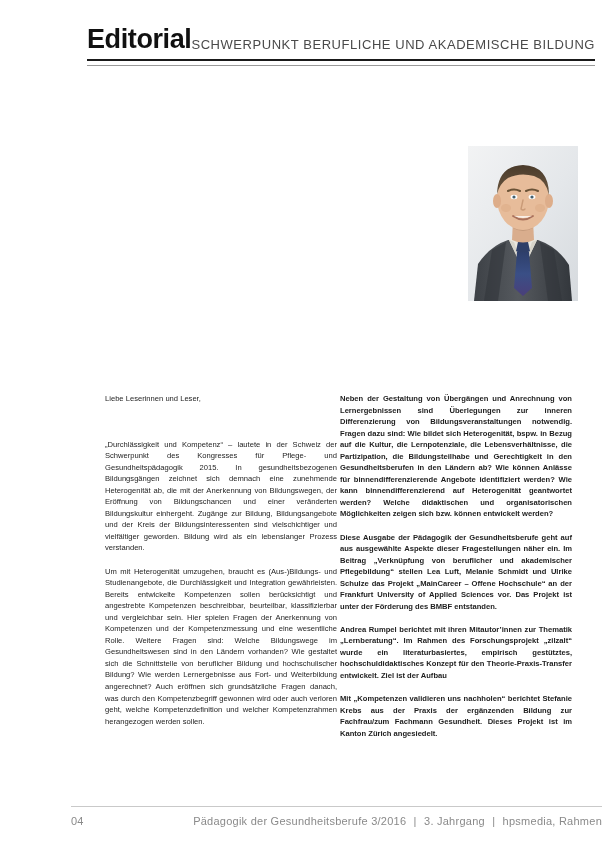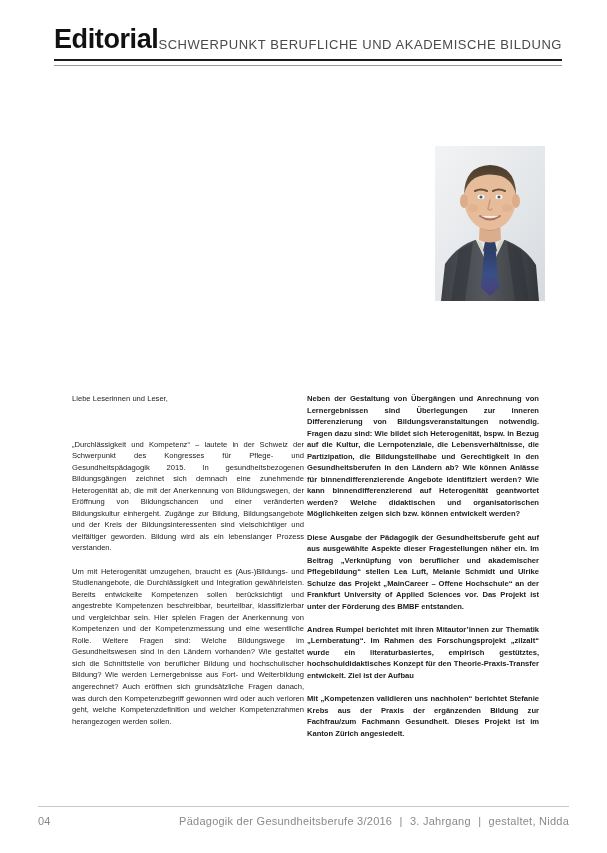--- a/index.html
+++ b/index.html
@@ -13,20 +13,21 @@
     font-family: "Liberation Sans", sans-serif;
     color: #1a1a1a;
     position: relative;
     overflow: hidden;
   }
 
   .page {
     position: absolute;
     inset: 0;
     background: #ffffff;
+    margin-left: 33px;
   }
 
   
   .masthead {
     position: absolute;
     left: 54px;
     top: 24px;
     width: 508px;
     height: 44px;
   }
@@ -228,17 +229,17 @@
   </div>
 
   <div class="footer-rule"></div>
   <div class="footer">
     <span class="footer-page">04</span>
     <span class="footer-info">
       <span>Pädagogik der Gesundheitsberufe 3/2016</span>
       <span class="footer-sep">|</span>
       <span>3. Jahrgang</span>
       <span class="footer-sep">|</span>
-      <span>gestaltet, Nidda</span>
+      <span>hpsmedia, Rahmen</span>
     </span>
   </div>
 
 </div>
 
 </body></html>

